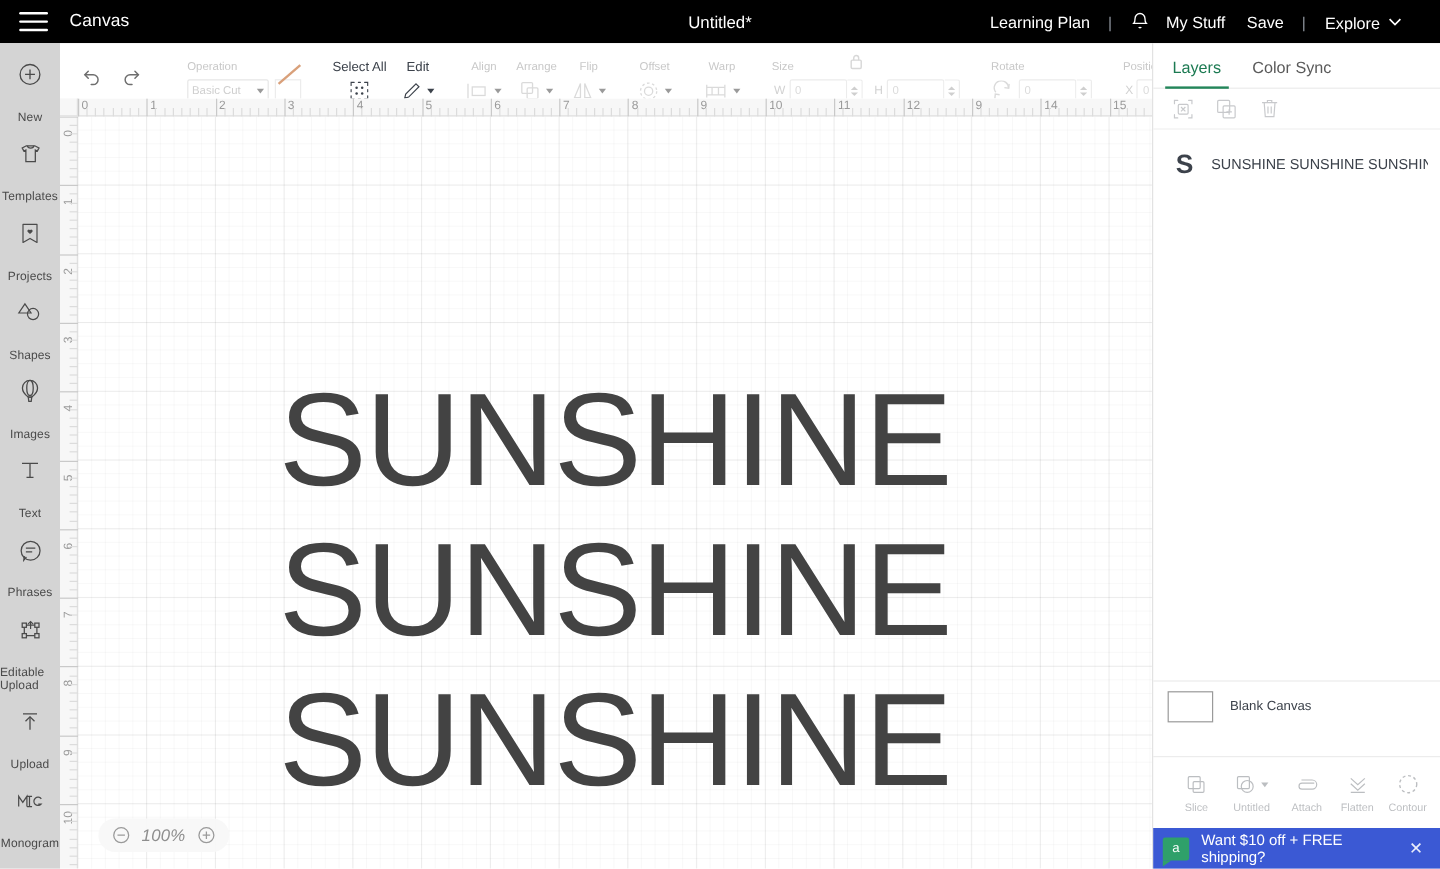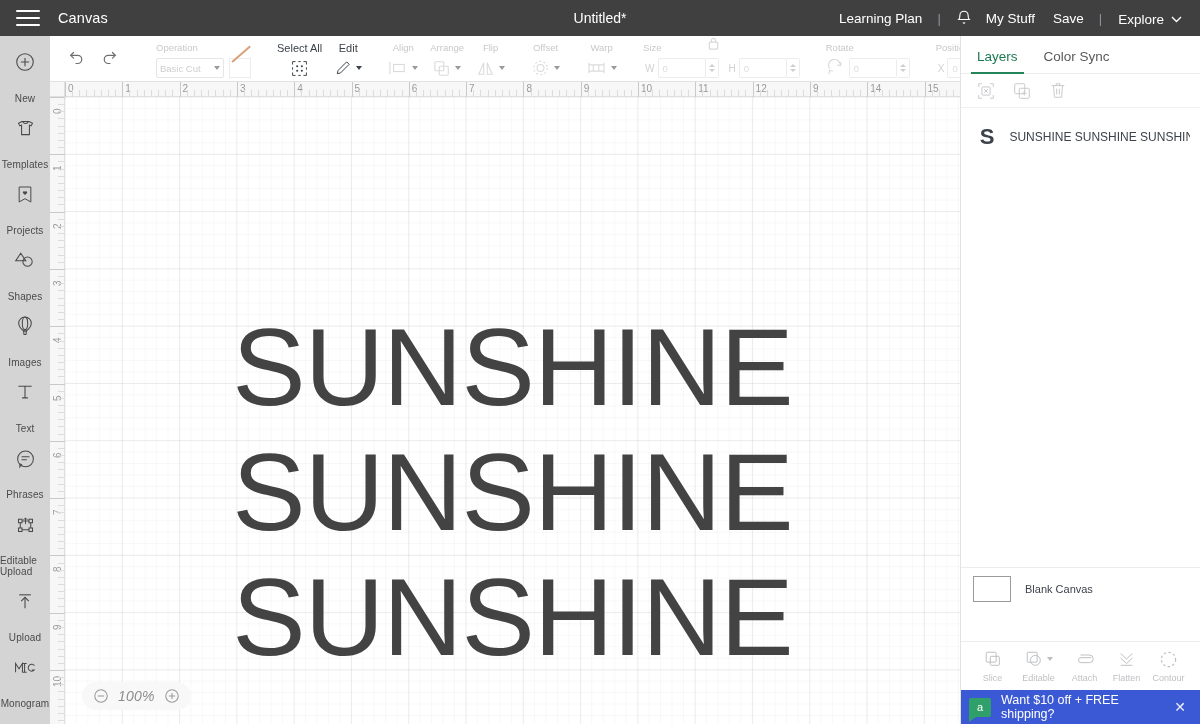--- a/index.html
+++ b/index.html
@@ -8,37 +8,37 @@
     font-family: "Liberation Sans", sans-serif;
     overflow: hidden;
     background: #ffffff;
     -webkit-font-smoothing: antialiased;
   }
   #app { position: relative; width: 1200px; height: 724px; }
 
   
   .header {
     position: absolute; top: 0; left: 0; width: 1200px; height: 36px;
-    background: #404040; display: flex; align-items: center;
+    background: #000000; display: flex; align-items: center;
     color: #ffffff;
   }
   .hamburger {
     width: 24px; height: 16px; margin-left: 16px; margin-right: 18px;
     display: flex; flex-direction: column; justify-content: space-between;
     cursor: pointer;
   }
   .hamburger span { display: block; height: 2px; background: #ffffff; border-radius: 1px; }
   .hdr-canvas { font-size: 14.5px; color: #ffffff; letter-spacing: .1px; }
   .hdr-title {
     position: absolute; left: 0; right: 0; text-align: center;
     font-size: 14px; color: #ffffff; pointer-events: none;
   }
   .hdr-right {
     margin-left: auto; display: flex; align-items: center; gap: 0px;
-    padding-right: 10px; position: relative; z-index: 3;
+    padding-right: 24px; position: relative; z-index: 3;
   }
   .hdr-right .lnk {
     font-size: 13.5px; color: #ffffff; padding: 0 9px; cursor: pointer; white-space: nowrap;
   }
   .hdr-sep { color: #8d939c; font-size: 13px; padding: 0 6px; }
   .bell { width: 18px; height: 18px; margin: 0 4px 0 8px; position: relative; cursor: pointer; }
   .bell svg { display: block; }
   .explore-wrap { display: flex; align-items: flex-end; cursor: pointer; padding: 0 8px 0 10px; }
   .chev { margin-left: 7px; display: inline-block; }
   .makeit {
@@ -58,21 +58,21 @@
     align-items: center; cursor: pointer; color: #4a4a4a;
   }
   .side-ico { height: 22px; display: flex; align-items: center; justify-content: center; }
   .side-lbl {
     font-size: 10px; color: #4a4a4a; margin-top: 20px; text-align: left;
     line-height: 11px; letter-spacing: .1px;
   }
 
   
   .toolbar {
-    position: absolute; top: 36px; left: 50px; width: 910px; height: 46px;
+    position: absolute; top: 36px; left: 50px; width: 910px; height: 61px;
     background: #ffffff; border-bottom: 1px solid #e2e2e2;
     display: flex; align-items: center;
   }
   .tb-div { width: 1px; height: 30px; background: #e4e4e4; margin: 8px 7px 0 7px; }
   .tb-col { display: flex; flex-direction: column; padding: 5px 6px 0 6px; }
   .tb-cap { font-size: 9.5px; color: #c8c8c8; margin-bottom: 2px; height: 12px; white-space: nowrap; }
   .tb-cap.dark { color: #3c424b; font-weight: normal; font-size: 11px; text-align: center; }
   .tb-body { display: flex; align-items: center; height: 24px; }
   .tb-ico { display: flex; align-items: center; justify-content: center; cursor: pointer; }
   .tb-ico.dis { opacity: .32; }
@@ -185,22 +185,22 @@
   .layer-name { font-size: 12px; color: #3c424b; margin-left: 10px; white-space: nowrap; overflow: hidden; }
 
   .blankcanvas {
     position: absolute; left: 0; right: 0; bottom: 115px; height: 42px;
     display: flex; align-items: center; padding-left: 12px; border-top: 1px solid #ececec;
   }
   .bc-swatch { width: 38px; height: 26px; border: 1px solid #9a9a9a; background: #fff; }
   .bc-lbl { font-size: 11px; color: #3c424b; margin-left: 14px; }
 
   .ops {
-    position: absolute; left: 0; right: 0; bottom: 34px; height: 49px;
-    display: flex; align-items: center; justify-content: center;
+    position: absolute; left: 0; right: 0; bottom: 34px; height: 60px;
+    display: flex; align-items: center; justify-content: flex-end;
     border-top: 1px solid #ececec; padding: 0 6px;
   }
   .op { display: flex; flex-direction: column; align-items: center; width: 42px; opacity: .34; cursor: pointer; }
   .op-ico { height: 20px; display: flex; align-items: center; justify-content: center; }
   .op-lbl { font-size: 9px; color: #3c424b; margin-top: 4px; }
 
   .promo {
     position: absolute; left: 0; right: 0; bottom: 0; height: 34px;
     background: #3b59d4; display: flex; align-items: center; padding: 0 8px;
   }
@@ -883,21 +883,21 @@
       </div>
 
       <div class="op" style="width:50px">
         <div class="op-ico" style="display:flex;align-items:center">
           <svg width="18" height="18" viewBox="0 0 20 20" fill="none" stroke="#3c424b" stroke-width="1.1">
             <rect x="2.5" y="2.5" width="11" height="11" rx="1"></rect>
             <circle cx="11.5" cy="11.5" r="5.5"></circle>
           </svg>
           <span class="tri" style="border-top-color:#3c424b"></span>
         </div>
-        <div class="op-lbl">Editable</div>
+        <div class="op-lbl">Untitled</div>
       </div>
 
       <div class="op">
         <div class="op-ico">
           <svg width="20" height="16" viewBox="0 0 22 18" fill="none" stroke="#3c424b" stroke-width="1.1">
             <path d="M18 7.5H6.5a2.8 2.8 0 000 5.6H16a4.3 4.3 0 000-8.6H6"></path>
           </svg>
         </div>
         <div class="op-lbl">Attach</div>
       </div>

